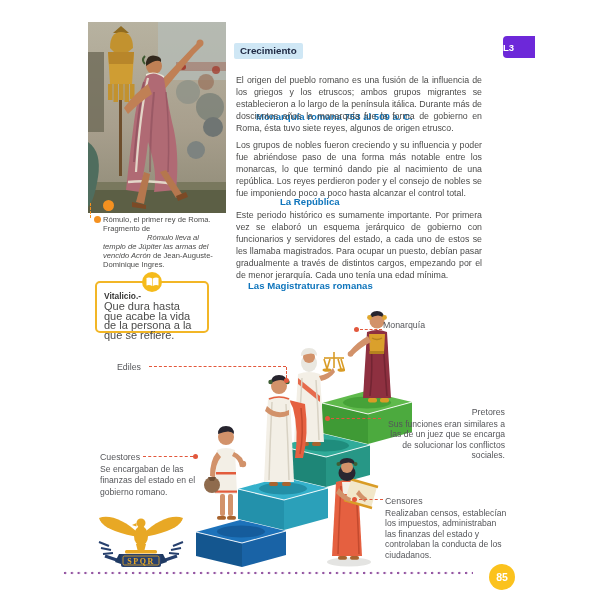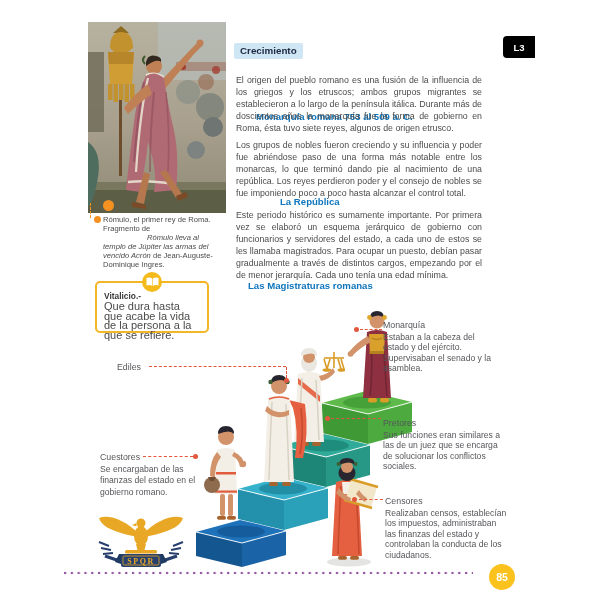--- a/index.html
+++ b/index.html
@@ -1,20 +1,20 @@
 <!DOCTYPE html>
 <html><head>
 <meta charset="utf-8">
 <style>
   html,body{margin:0;padding:0;background:#ffffff;}
   .page{position:relative;width:600px;height:600px;background:#ffffff;overflow:hidden;
         font-family:"Liberation Sans",sans-serif;color:#4b4b4a;}
   
-  .badge{position:absolute;left:503px;top:36px;width:32px;height:22px;background:#000000;
-         border-radius:4px 0 0 4px;display:flex;align-items:center;justify-content:center;
+  .badge{position:absolute;left:503px;top:36px;width:32px;height:22px;background:#6d28d9;
+         border-radius:4px 0 0 4px;display:flex;align-items:center;justify-content:flex-start;
          color:#ffffff;font-weight:bold;font-size:9.5px;}
   
   .painting{position:absolute;left:88px;top:22px;width:138px;height:191px;}
   .cap-big-dot{position:absolute;left:103px;top:200px;width:11px;height:11px;border-radius:50%;background:#f59120;}
   .cap-vline{position:absolute;left:90px;top:203px;height:15px;width:0;border-left:1.6px dashed #f59120;}
   .cap-bullet{position:absolute;left:94px;top:216px;width:7px;height:7px;border-radius:50%;background:#f59120;}
   .caption{position:absolute;left:103px;top:215px;width:110px;font-size:7.6px;line-height:9px;color:#4b4b4a;}
   .caption i{font-style:italic;margin-left:44px;}
   
   .vocab{position:absolute;left:95px;top:281px;width:114px;height:52px;background:#ffffff;
@@ -44,21 +44,21 @@
   .spqr{position:absolute;left:95px;top:512px;width:92px;height:58px;}
   
   .mag-label{position:absolute;color:#55565a;}
   .mag-name{font-size:8.8px;margin-bottom:2px;}
   .mag-desc{font-size:8.6px;line-height:10.4px;}
   .lbl-consules{left:383px;top:320px;width:114px;}
   .lbl-ediles{left:117px;top:362px;width:132px;}
   .lbl-ediles .mag-desc{line-height:11.6px;}
   .lbl-cuestores{left:100px;top:452px;width:104px;}
   .lbl-cuestores .mag-desc{line-height:11.4px;}
-  .lbl-pretores{left:383px;top:418px;width:122px;}
+  .lbl-pretores{left:383px;top:407px;width:122px;text-align:right;}
   .lbl-censores{left:385px;top:496px;width:122px;}
   
   .dash{position:absolute;height:0;border-top:1.5px dashed #e2573c;}
   .vdash{position:absolute;width:0;border-left:1.5px dashed #e2573c;}
   .dot{position:absolute;width:5px;height:5px;border-radius:50%;background:#e2573c;}
   .c-consules{left:360px;top:329px;width:22px;} .d-consules{left:354px;top:327px;}
   .c-ediles-h{left:149px;top:366px;width:137px;} .c-ediles-v{left:286px;top:367px;height:11px;} .d-ediles{left:284px;top:378px;}
   .c-cuestores{left:143px;top:456px;width:50px;} .d-cuestores{left:193px;top:454px;}
   .c-pretores{left:331px;top:418px;width:50px;} .d-pretores{left:325px;top:416px;}
   .c-censores{left:359px;top:499px;width:24px;} .d-censores{left:352px;top:497px;}
@@ -309,21 +309,20 @@
     </g>
     <path d="M24 42 L30 42 L26 52 L20 50 Z" fill="#1f3a63"></path>
     <path d="M68 42 L62 42 L66 52 L72 50 Z" fill="#1f3a63"></path>
     <rect x="26" y="42" width="40" height="13" rx="2" fill="#27406e"></rect>
     <rect x="28" y="44" width="36" height="9" rx="1.5" fill="none" stroke="#e8a825" stroke-width="0.8"></rect>
     <text x="46" y="51.5" text-anchor="middle" font-family="Liberation Serif, serif" font-size="8" font-weight="bold" fill="#e8a825" letter-spacing="1.5">SPQR</text>
   </svg>
 
   <div class="mag-label lbl-consules">
     <div class="mag-name">Monarquía</div>
-    <div class="mag-desc">Estaban a la cabeza del estado y del ejército. Supervisaban el senado y la asamblea.</div>
   </div>
   <div class="mag-label lbl-ediles">
     <div class="mag-name">Ediles</div>
   </div>
   <div class="mag-label lbl-pretores">
     <div class="mag-name">Pretores</div>
     <div class="mag-desc">Sus funciones eran similares a las de un juez que se encarga de solucionar los conflictos sociales.</div>
   </div>
   <div class="mag-label lbl-censores">
     <div class="mag-name">Censores</div>

